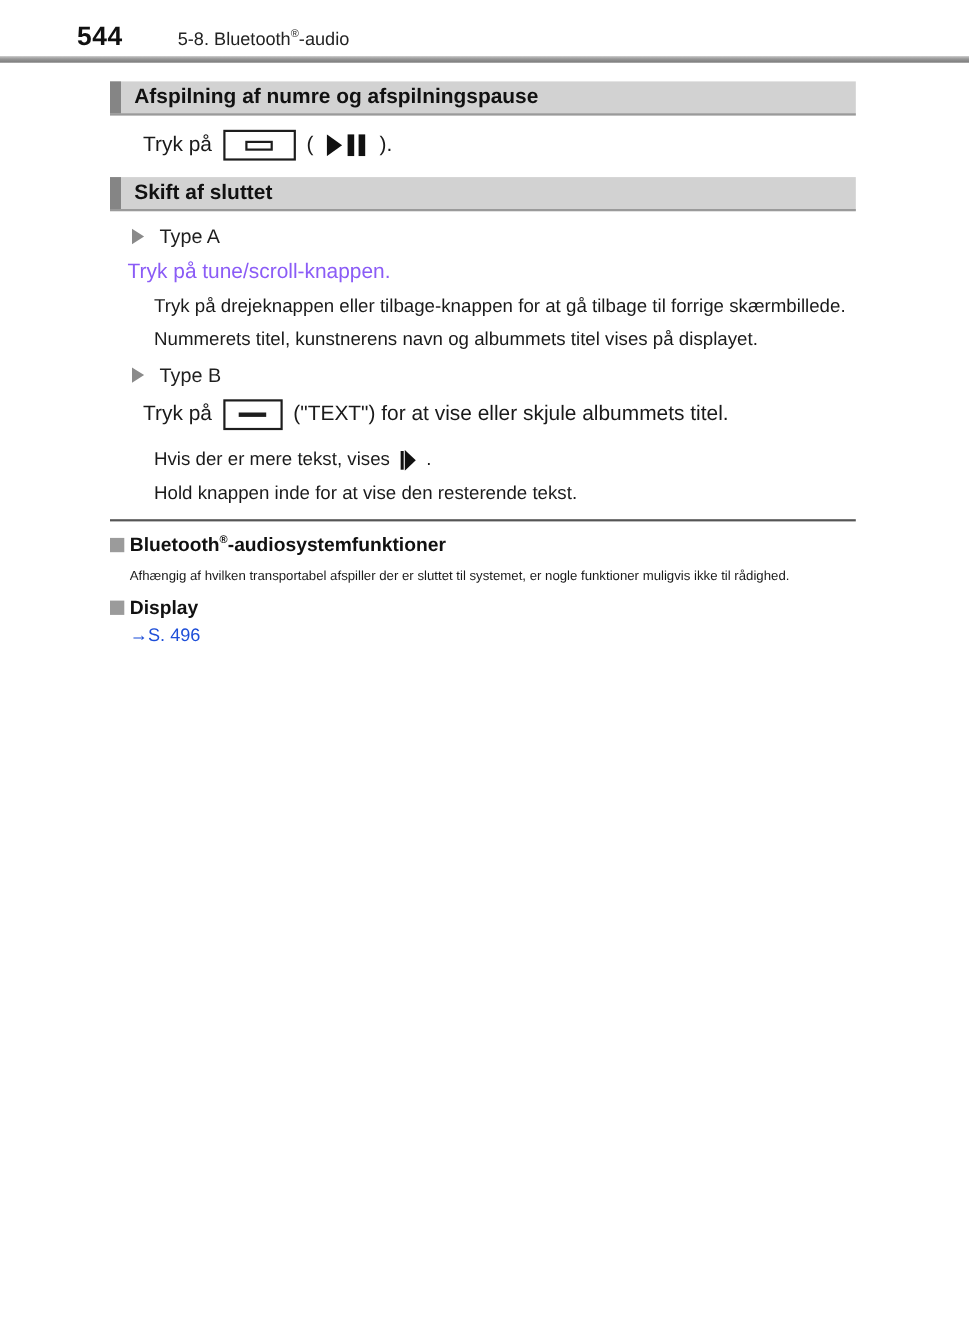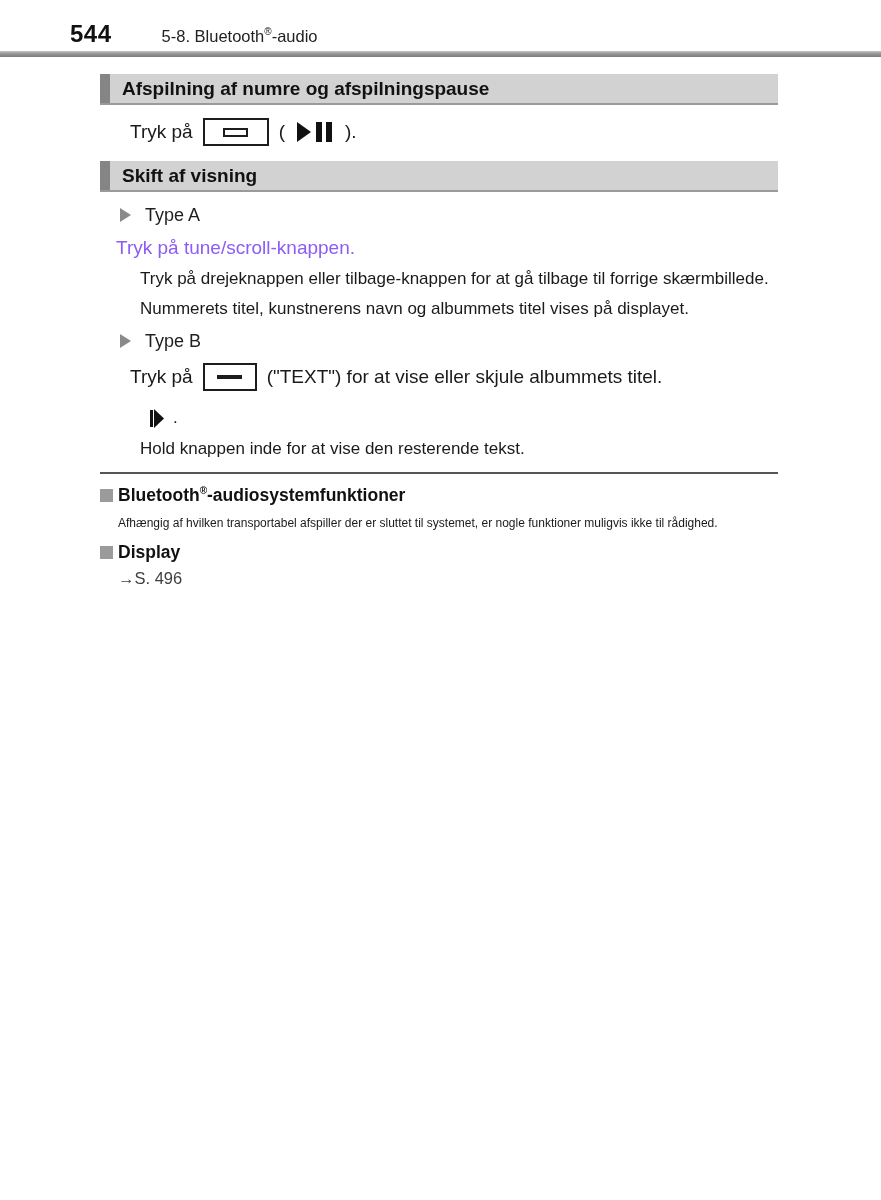--- a/index.html
+++ b/index.html
@@ -160,21 +160,21 @@
     margin-left: 18px;
     width: 655px;
     font-size: 12px;
     line-height: 22px;
     margin-bottom: 7px;
     color: #1a1a1a;
   }
   .note-ref {
     margin-left: 18px;
     font-size: 16.5px;
-    color: #404040;
+    color: #1d4ed8;
     margin-bottom: 4px;
   }
 </style>
 </head>
 <body>
 
 <div class="page">
 
   <div class="page-header">
     <span class="page-num">544</span>
@@ -198,21 +198,21 @@
       <svg class="pp-svg" width="36" height="20" viewBox="0 0 36 20">
         <polygon points="0,0 14,10 0,20" fill="#111"></polygon>
         <rect x="19" y="0" width="6" height="20" fill="#111"></rect>
         <rect x="29" y="0" width="6" height="20" fill="#111"></rect>
       </svg>
       <span class="paren">).</span>
     </div>
 
     <div class="section-title-box mb12">
       <div class="accent-bar"></div>
-      <div class="section-title-text">Skift af visning</div>
+      <div class="section-title-text">Skift af sluttet</div>
     </div>
 
     <div class="type-row">
       <span class="tri-marker"></span>
       <span>Type A</span>
     </div>
 
     <div class="body-instruction">Tryk på tune/scroll-knappen.</div>
 
     <div class="sub-bullet justify">Tryk på drejeknappen eller tilbage-knappen for at gå tilbage til forrige skærmbillede.</div>
@@ -225,20 +225,21 @@
 
     <div class="instruction-row mb16" style="margin-top:8px;">
       <span>Tryk på</span>
       <span class="btn-outline" style="width:50px;">
         <span class="dash-inner"></span>
       </span>
       <span>("TEXT") for at vise eller skjule albummets titel.</span>
     </div>
 
     <div class="inline-icon-row">
+      <span>Hvis der er mere tekst, vises</span>
       <svg class="more-svg" width="15" height="19" viewBox="0 0 15 19">
         <rect x="0" y="1" width="3" height="17" fill="#111"></rect>
         <polygon points="4,0 14,9.5 4,19" fill="#111"></polygon>
       </svg>
       <span>.</span>
     </div>
 
     <div class="sub-bullet">Hold knappen inde for at vise den resterende tekst.</div>
 
     <div class="divider"></div>

